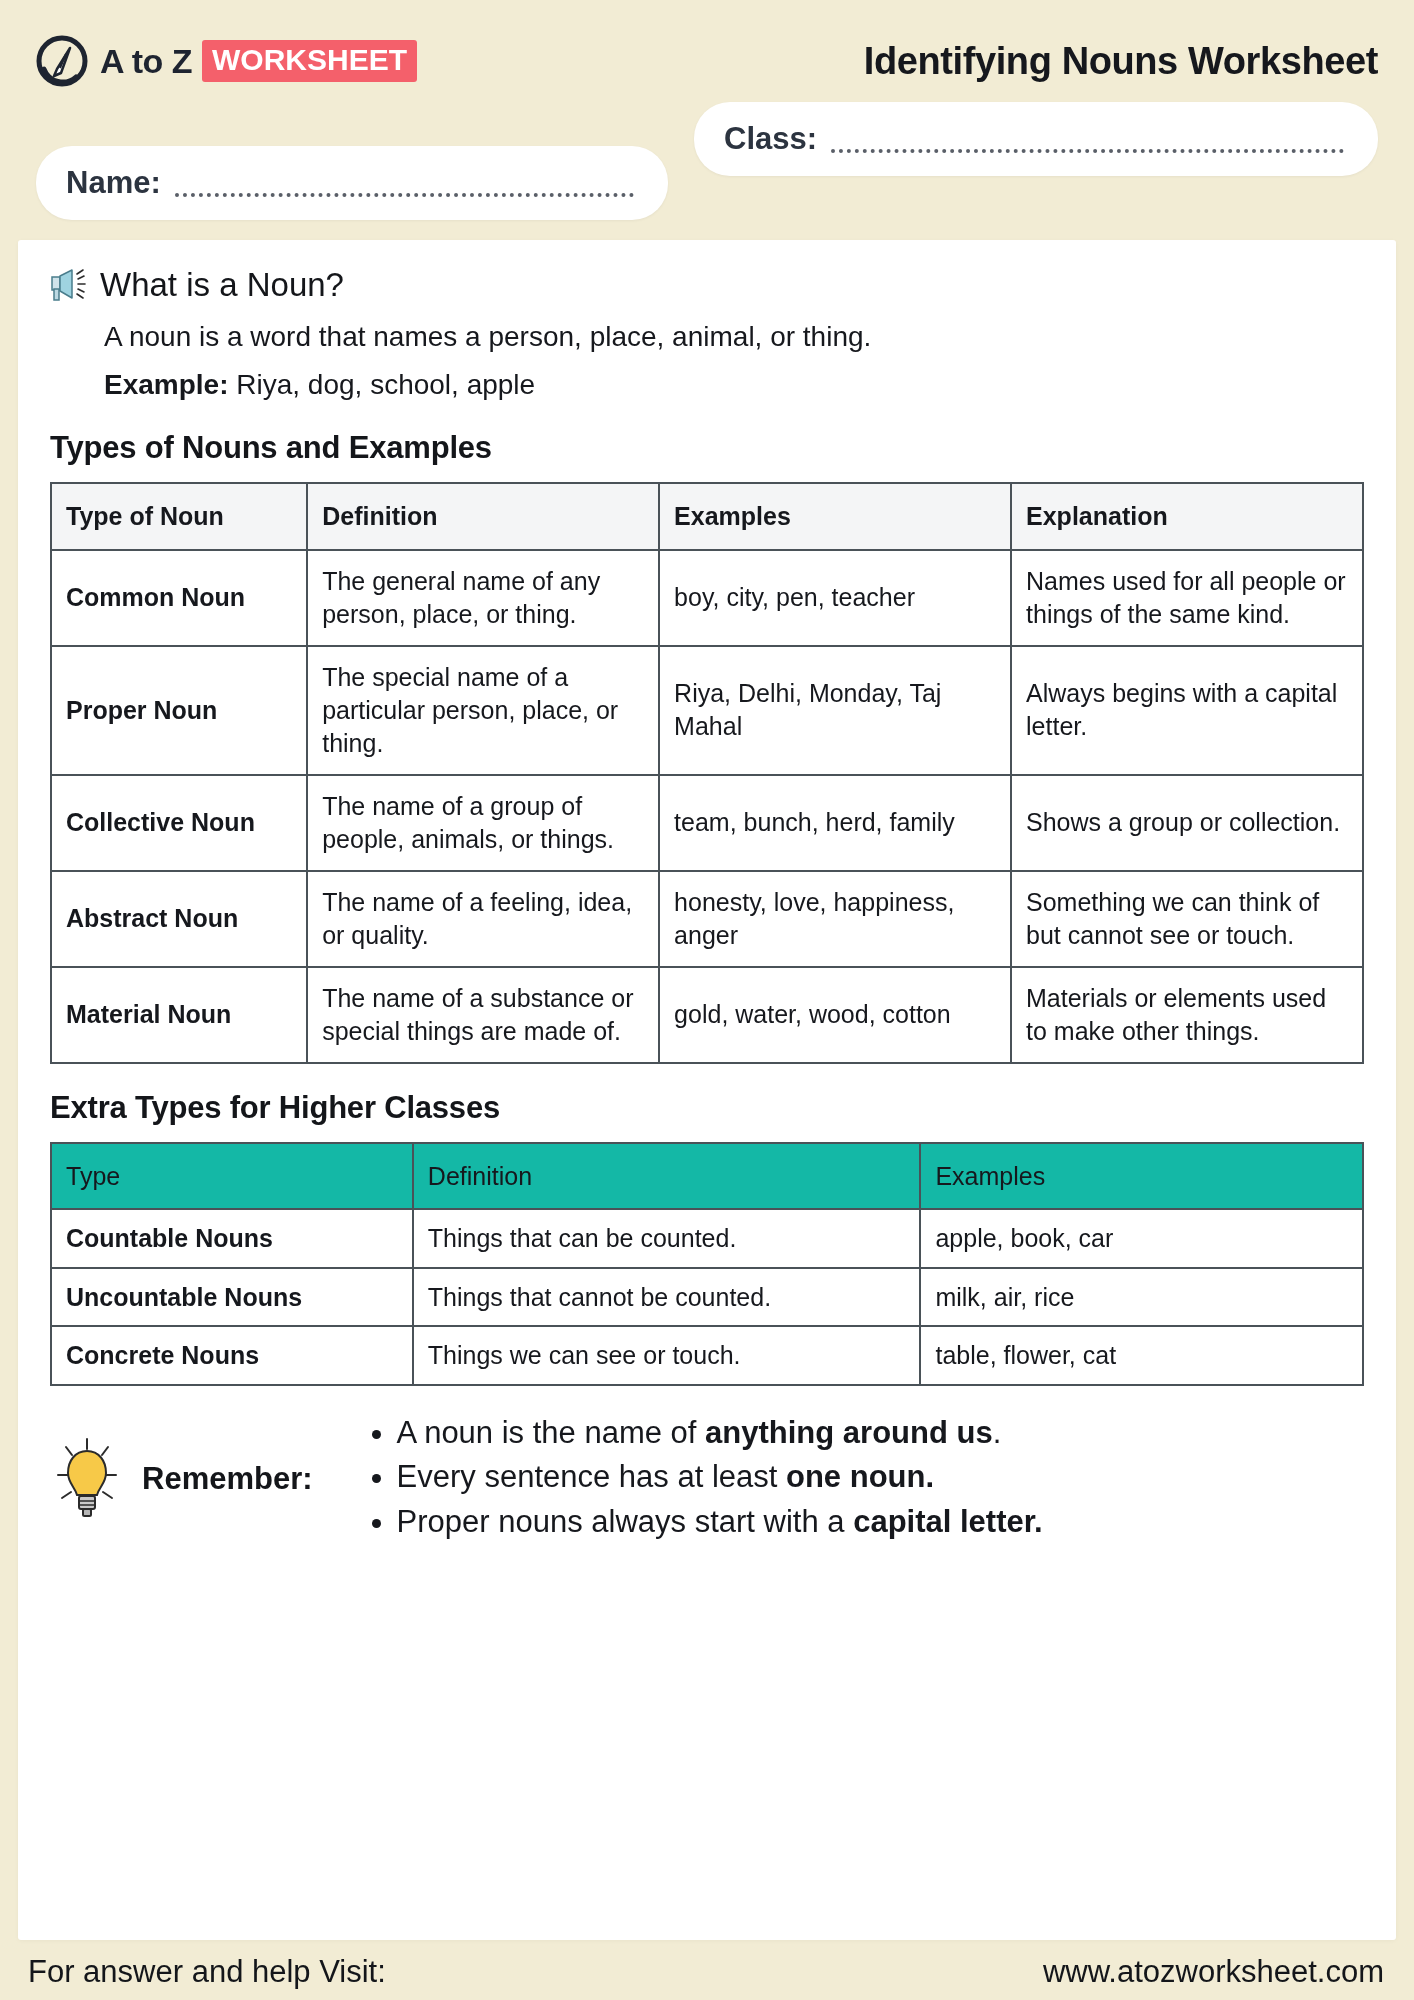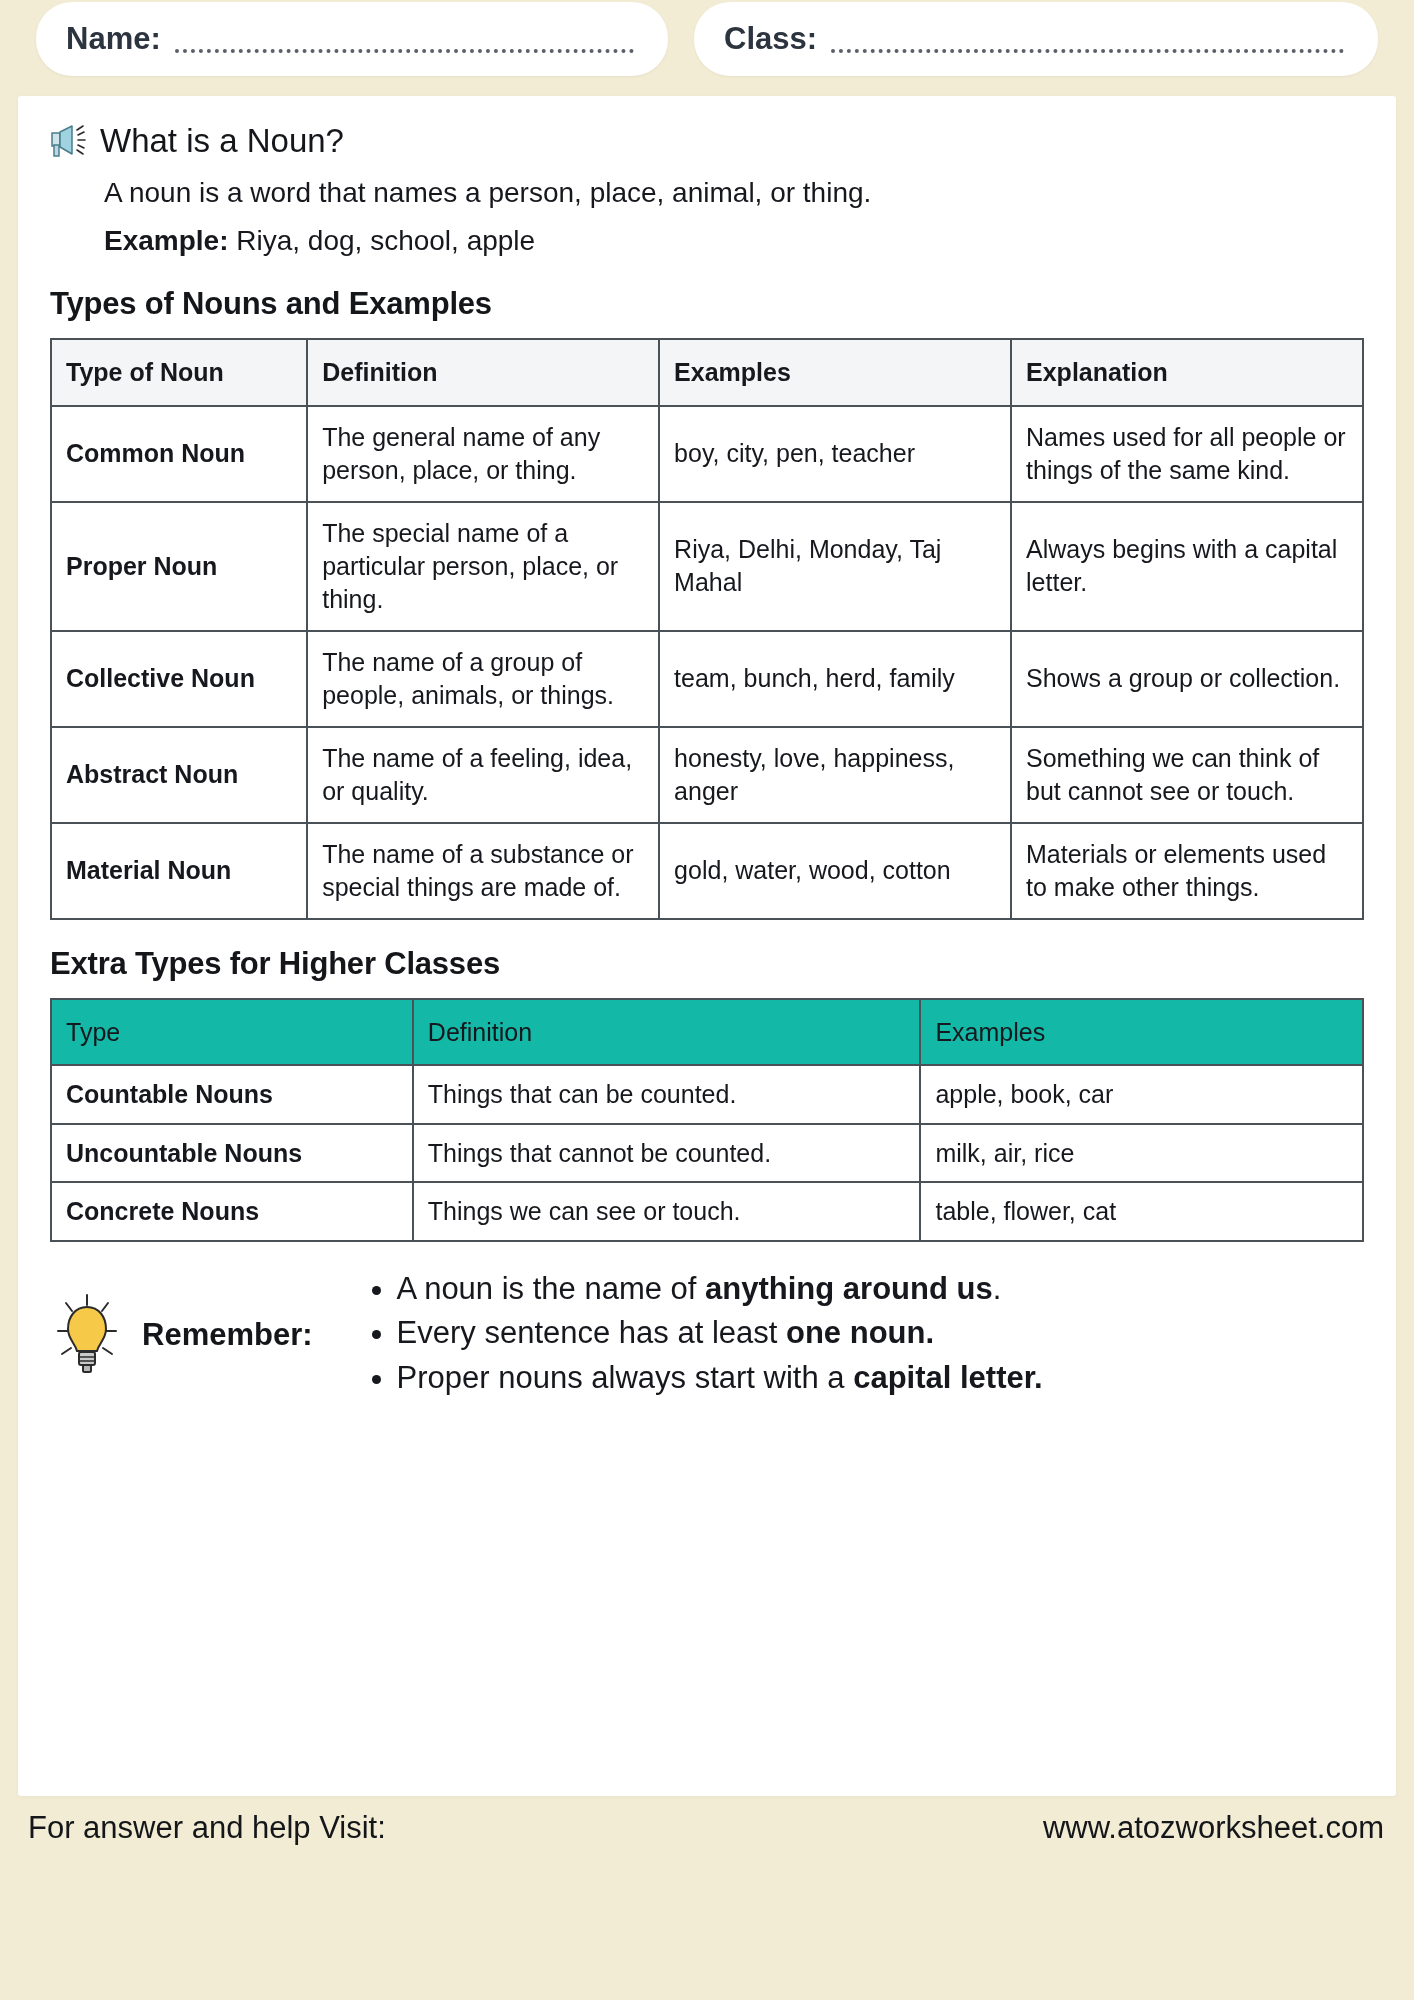--- a/index.html
+++ b/index.html
@@ -64,21 +64,21 @@
   }
   .idfield {
     background: #ffffff;
     border-radius: 36px;
     height: 74px;
     display: flex;
     align-items: center;
     padding: 0 30px;
     box-shadow: 0 1px 3px rgba(0,0,0,0.05);
   }
-  .idfield.name { flex: 0 0 632px; }
+  .idfield.name { flex: 0 0 632px; margin-top: 44px; }
   .idfield.cls  { flex: 1 1 auto; }
   .idlabel {
     font-size: 31px;
     font-weight: 700;
     color: #2c3440;
     white-space: nowrap;
     margin-right: 14px;
   }
   .dotline {
     flex: 1 1 auto;
@@ -212,20 +212,37 @@
     font-size: 31px;
     color: #14161a;
     font-weight: 500;
   }
 </style>
 </head>
 <body>
 
 <div class="page">
 
+  <div class="header">
+    <div class="brand">
+      <span class="brand-mark">
+        <svg viewBox="0 0 52 52" width="52" height="52">
+          <circle cx="26" cy="26" r="23" fill="none" stroke="#1e2430" stroke-width="5"></circle>
+          <path d="M34 13 L21 34 L18 41 L25 38 Z" fill="#ffffff" stroke="#1e2430" stroke-width="2.5" stroke-linejoin="round"></path>
+          <path d="M30 19 L24 33" stroke="#1e2430" stroke-width="2"></path>
+          <path d="M8 34 A20 20 0 0 0 40 42" fill="none" stroke="#1e2430" stroke-width="5" stroke-linecap="round"></path>
+        </svg>
+      </span>
+      <span class="brand-text">
+        <span>A to Z</span>
+        <span class="brand-badge">WORKSHEET</span>
+      </span>
+    </div>
+    <div class="doc-title">Identifying Nouns Worksheet</div>
+  </div>
 
   <div class="idrow">
     <div class="idfield name">
       <span class="idlabel">Name:</span>
       <span class="dotline"></span>
     </div>
     <div class="idfield cls">
       <span class="idlabel">Class:</span>
       <span class="dotline"></span>
     </div>

